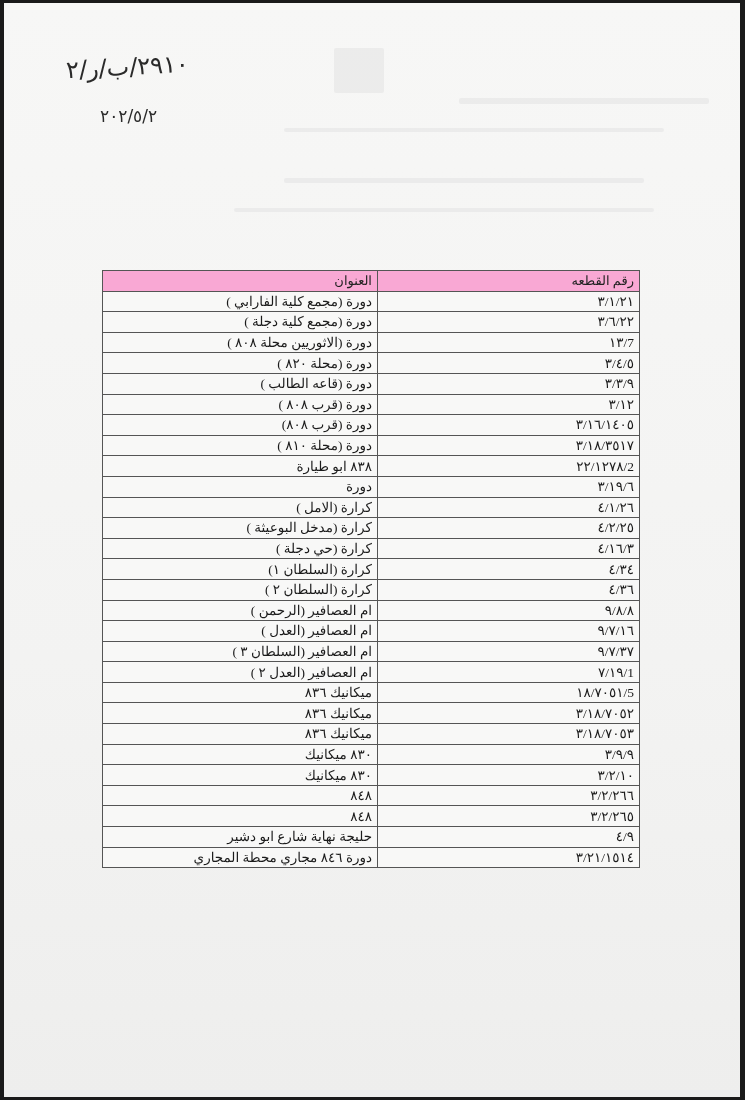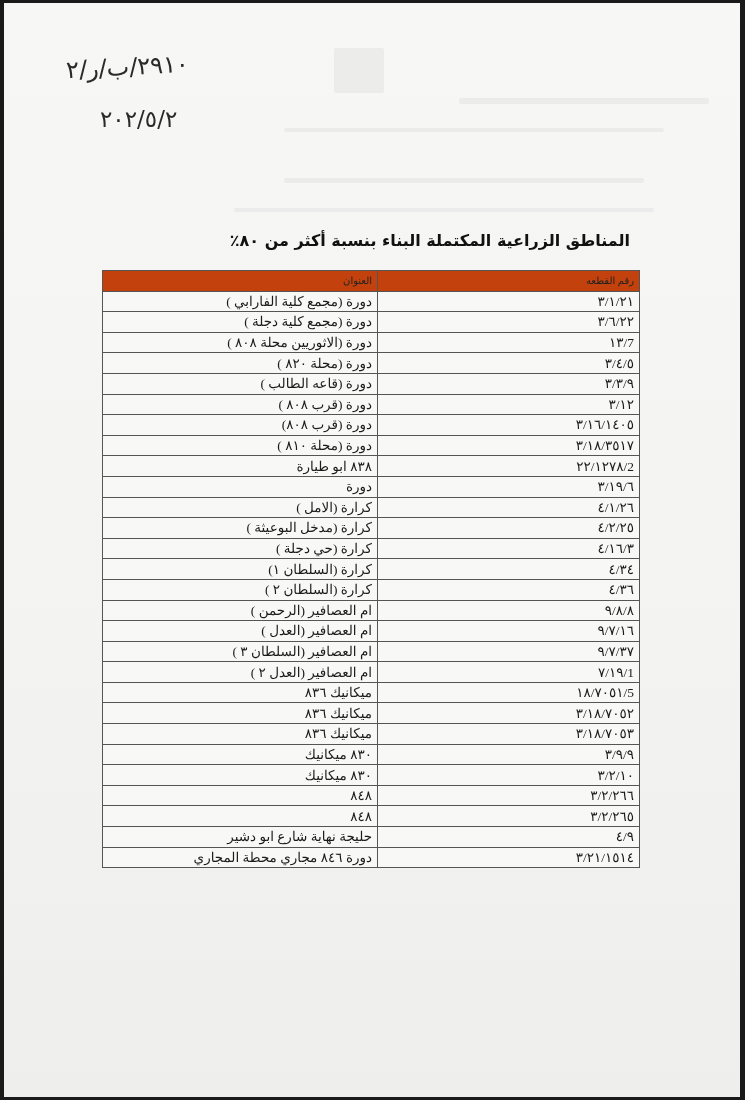--- a/index.html
+++ b/index.html
@@ -13,21 +13,21 @@
     background:linear-gradient(180deg,#f7f7f6 0%,#f3f3f2 60%,#eeeeed 100%);
   }
   .ghost {
     position:absolute; background:#e9e9e8; border-radius:2px; opacity:.8;
   }
   .handwriting {
     position:absolute; color:#2a2a2a;
     font-family:"DejaVu Sans", sans-serif; direction:rtl;
   }
   .hw-ref { left:62px; top:50px; font-size:24px; letter-spacing:1px; transform:rotate(-3deg); }
-  .hw-date { left:96px; top:103px; font-size:23px; letter-spacing:1px; }
+  .hw-date { left:96px; top:103px; font-size:17px; letter-spacing:1px; }
   .stamp {
     position:absolute; left:86px; top:130px; width:98px; height:122px;
     border-radius:50%; border:2px solid #b9c2cc; box-sizing:border-box;
   }
   .stamp-inner {
     position:absolute; left:6px; top:6px; right:6px; bottom:6px;
     border-radius:50%; border:1.5px solid #c3cbd3;
     display:flex; flex-direction:column; align-items:center; justify-content:center;
     direction:rtl;
   }
@@ -39,40 +39,39 @@
   }
   table.parcels {
     position:absolute; left:102px; top:270px; width:538px;
     border-collapse:collapse; direction:rtl;
     font-family:"Liberation Serif", serif; font-size:13.5px; color:#1b1b1b;
   }
   table.parcels th, table.parcels td {
     border:1px solid #555; height:19.6px; padding:0 5px; line-height:19px;
     text-align:right; white-space:nowrap; font-weight:normal;
   }
-  table.parcels th { background:#c2410c; color:#222; font-size:10px; }
+  table.parcels th { background:#f9a8d4; color:#222; font-size:13px; }
   table.parcels td.plot { width:251px; }
   table.parcels tbody tr { background:#f8f8f7; }
 </style>
 </head>
 <body>
 
 <div class="page">
 
   <div class="ghost" style="left:330px;top:45px;width:50px;height:45px;"></div>
   <div class="ghost" style="left:455px;top:95px;width:250px;height:6px;"></div>
   <div class="ghost" style="left:280px;top:125px;width:380px;height:4px;"></div>
   <div class="ghost" style="left:280px;top:175px;width:360px;height:5px;"></div>
   <div class="ghost" style="left:230px;top:205px;width:420px;height:4px;"></div>
 
   <div class="handwriting hw-ref">٢٩١٠/ب/ر/٢</div>
   <div class="handwriting hw-date">٢٠٢/٥/٢</div>
 
 
-  <div class="title">المناطق الزراعية المكتملة البناء بنسبة أكثر من ٨٠٪</div>
 </div>
 
 <table class="parcels">
   <thead>
     <tr>
       <th>رقم القطعه</th>
       <th>العنوان</th>
     </tr>
   </thead>
   <tbody id="rows">

